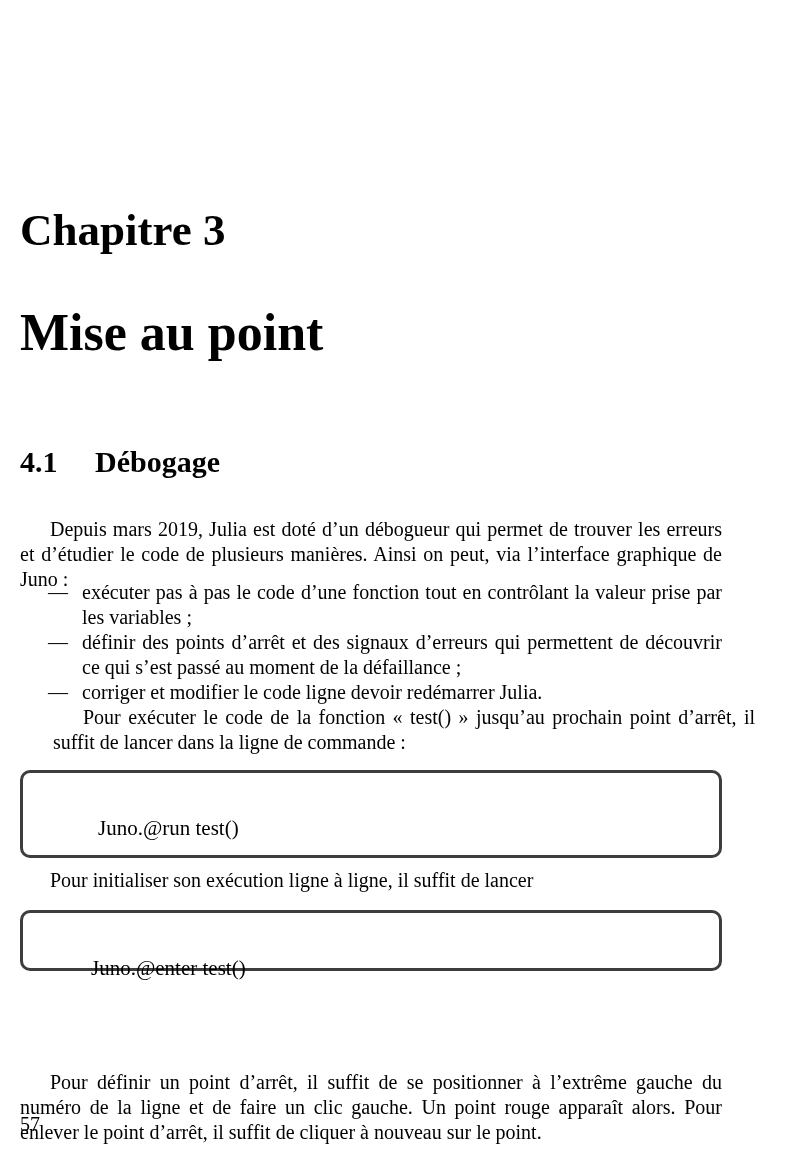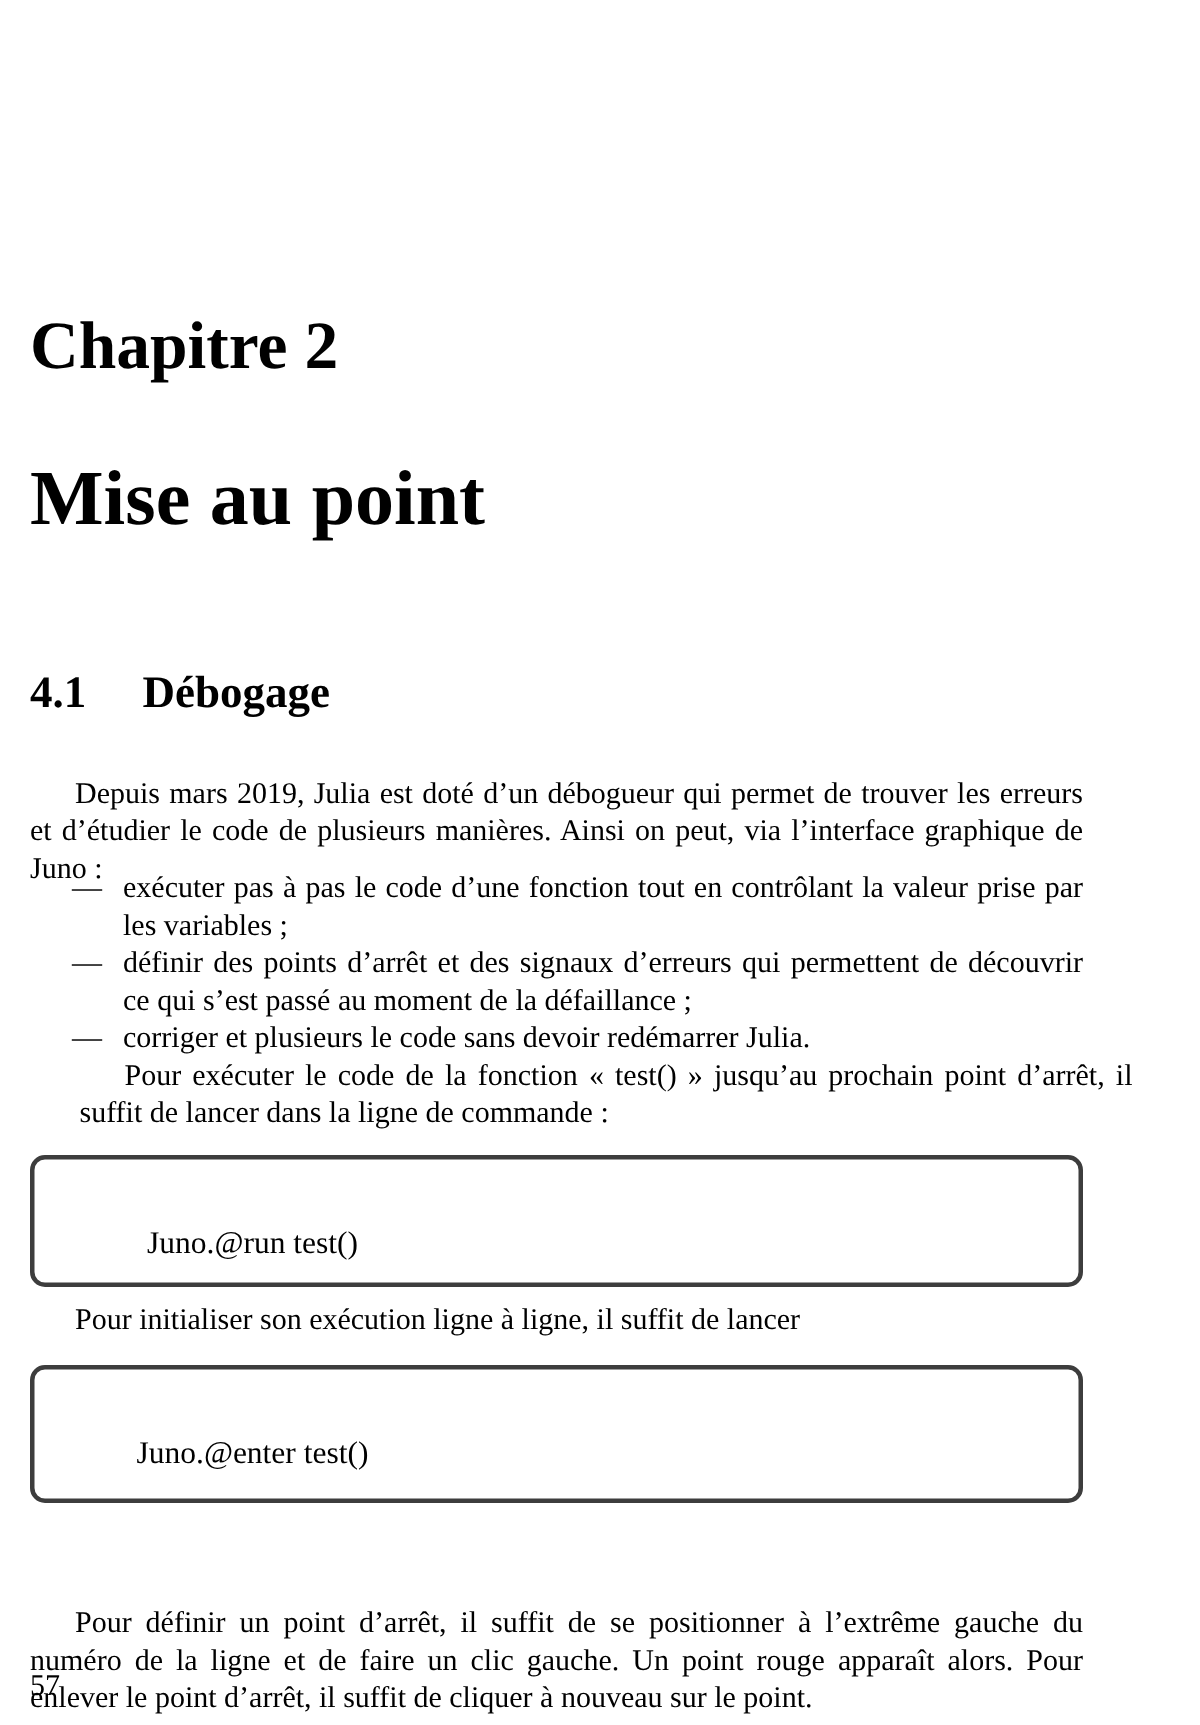--- a/index.html
+++ b/index.html
@@ -74,54 +74,54 @@
     border: 3px solid #3d3d3d;
     border-radius: 10px;
     background: #ffffff;
     padding: 24px 10px 0 54px;
     font-family: Liberation Serif, serif;
     font-size: 21px;
     line-height: 1;
     white-space: pre;
   }
   .codebox1 { top: 770px; height: 88px; }
-  .codebox2 { top: 910px; height: 92px; padding-left: 47px; }
+  .codebox2 { top: 910px; height: 61px; padding-left: 47px; }
   .para3 { top: 868px; }
   .para4 { top: 1032px; margin-top: 38px; }
   .page-number {
     top: 1112px;
     font-size: 20px;
     line-height: 25px;
     text-align: left;
   }
 </style>
 </head>
 <body>
 
 <div class="page">
 
-  <div class="abs chapter-label">Chapitre 2</div>
+  <div class="abs chapter-label">Chapitre 3</div>
 
   <div class="abs chapter-title">Mise au point</div>
 
   <div class="abs section-heading">
     <span class="section-number">4.1</span><span>Débogage</span>
   </div>
 
   <div class="abs para para1 indent">Depuis mars 2019, Julia est doté d’un débogueur qui permet de trouver les erreurs et d’étudier le code de plusieurs manières. Ainsi on peut, via l’interface graphique de Juno&nbsp;:</div>
 
   <div class="abs bullet-list">
     <div class="bullet-item">
       <span class="bullet-dash">—</span><span>exécuter pas à pas le code d’une fonction tout en contrôlant la valeur prise par les variables&nbsp;;</span>
     </div>
     <div class="bullet-item">
       <span class="bullet-dash">—</span><span>définir des points d’arrêt et des signaux d’erreurs qui permettent de découvrir ce qui s’est passé au moment de la défaillance&nbsp;;</span>
     </div>
     <div class="bullet-item">
-      <span class="bullet-dash">—</span><span>corriger et plusieurs le code sans devoir redémarrer Julia.</span>
+      <span class="bullet-dash">—</span><span>corriger et modifier le code ligne devoir redémarrer Julia.</span>
     </div>
   </div>
 
   <div class="abs para para2 indent">Pour exécuter le code de la fonction «&nbsp;test()&nbsp;» jusqu’au prochain point d’arrêt, il suffit de lancer dans la ligne de commande&nbsp;:</div>
 
   <div class="abs codebox codebox1">
     <span>Juno.@run test()</span>
   </div>
 
   <div class="abs para para3 indent">Pour initialiser son exécution ligne à ligne, il suffit de lancer</div>

